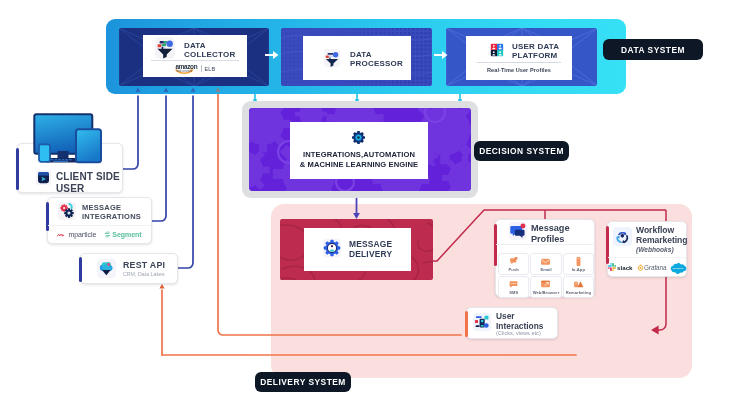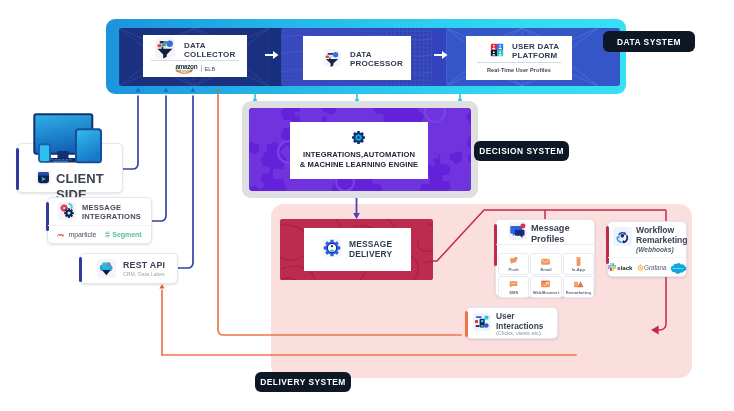--- a/index.html
+++ b/index.html
@@ -10,21 +10,21 @@
 
   
   .syslabel{position:absolute;background:#0D1726;border-radius:6px;color:#fff;
     font-weight:bold;letter-spacing:.5px;display:flex;align-items:center;justify-content:center;
     font-size:8.4px;z-index:60;white-space:nowrap;}
 
   
   #band{position:absolute;left:106px;top:19px;width:520px;height:75px;border-radius:9px;
     background:linear-gradient(95deg,#1C93DC 0%,#22ADE6 25%,#2AC9EE 55%,#33DAF3 80%,#36E0F5 100%);z-index:5;}
 
-  .topnode{position:absolute;top:28px;height:58px;border-radius:3px;overflow:hidden;z-index:8;padding-left:23px;}
+  .topnode{position:absolute;top:28px;height:58px;border-radius:3px;overflow:hidden;z-index:8;}
   .whitecard{position:absolute;background:#fff;}
   .ttl{font-weight:bold;color:#2F3A55;letter-spacing:.1px;line-height:1.14;}
 
   
   #decision-wrap{position:absolute;left:242px;top:101px;width:236px;height:97px;border-radius:9px;background:#DEDFE1;z-index:6;}
   #decision-box{position:absolute;left:7px;top:7px;width:222px;height:83px;border-radius:4px;overflow:hidden;background:#6322D9;}
 
   
   #pink{position:absolute;left:271px;top:204px;width:421px;height:174px;border-radius:13px;background:#FBDEDE;z-index:2;}
 
@@ -238,21 +238,21 @@
   <g fill="#3244A8" opacity=".6">
     <path d="M138 87.5 l2.6 4.6 h-5.2 Z"></path>
     <path d="M166 87.5 l2.6 4.6 h-5.2 Z"></path>
     <path d="M193 87.5 l2.6 4.6 h-5.2 Z"></path>
   </g>
   <g fill="#E0603A" opacity=".6">
     <path d="M218 87.5 l2.3 4.3 h-4.6 Z"></path>
   </g>
 </svg>
 
-<div class="syslabel" style="left:603px;top:31px;width:92px;height:21px">DATA SYSTEM</div>
+<div class="syslabel" style="left:603px;top:39px;width:100px;height:21px">DATA SYSTEM</div>
 
 <div id="decision-wrap">
   <div id="decision-box">
     <svg class="abs" style="left:0;top:0" width="222" height="83">
       <defs>
         <g id="gsh">
               <circle cx="0" cy="0" r="14"></circle>
           <g>
             <rect x="-2.6" y="-19" width="5.2" height="6"></rect>
                 <rect x="-2.6" y="13" width="5.2" height="6"></rect>
@@ -519,21 +519,21 @@
 </svg>
 
 <div class="card" style="left:17px;top:143px;width:106px;height:50px">
   <div class="accent" style="left:-2px;top:4px;height:42px;background:#2F3C9E"></div>
   <svg class="abs" style="left:18px;top:26px" width="15" height="15" viewBox="0 0 24 24">
     <rect width="24" height="24" rx="5" fill="#F5F3FB"></rect>
     <path d="M3.2 6.8 a3.8 3.8 0 0 1 3.8 -3.8 h10 a3.8 3.8 0 0 1 3.8 3.8 v10.4 a3.8 3.8 0 0 1 -3.8 3.8 h-10 a3.8 3.8 0 0 1 -3.8 -3.8 Z" fill="#10204E"></path>
     <path d="M3.2 7.0 a3.8 3.8 0 0 1 3.8 -3.8 h10 a3.8 3.8 0 0 1 3.8 3.8 v1.6 h-17.6 Z" fill="#1F4FA8"></path>
     <path d="M8.6 10.6 l7.2 3.6 l-7.2 3.6 l1.7 -3.6 Z" fill="#39BCEA"></path>
   </svg>
-  <div class="cardttl" style="position:absolute;left:38px;top:27px;font-size:13px;letter-spacing:.15px;line-height:1.2">
+  <div class="cardttl" style="position:absolute;left:38px;top:27px;font-size:10px;letter-spacing:.15px;line-height:1.2">
     <div>CLIENT SIDE</div>
     <div>USER</div>
   </div>
 </div>
 
 <div class="card" style="left:47px;top:197px;width:105px;height:47px">
   <div class="accent" style="left:-2px;top:4px;height:29px;background:#2F3C9E"></div>
   <svg class="abs" style="left:10px;top:4px" width="18" height="18" viewBox="0 0 24 24">
     <rect width="24" height="24" rx="5" fill="#F5F3F6"></rect>
     <path d="M15.0 2.6 a3.9 3.9 0 0 1 3.0 5.4" stroke="#37D2DC" stroke-width="2.6" fill="none" stroke-linecap="round"></path>

